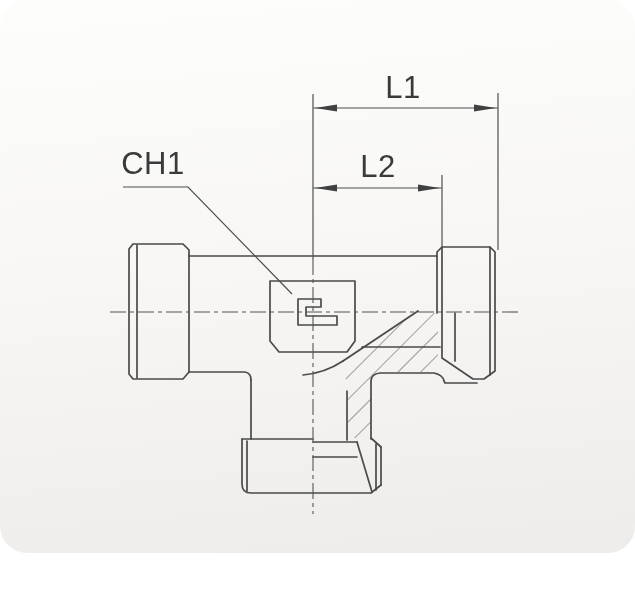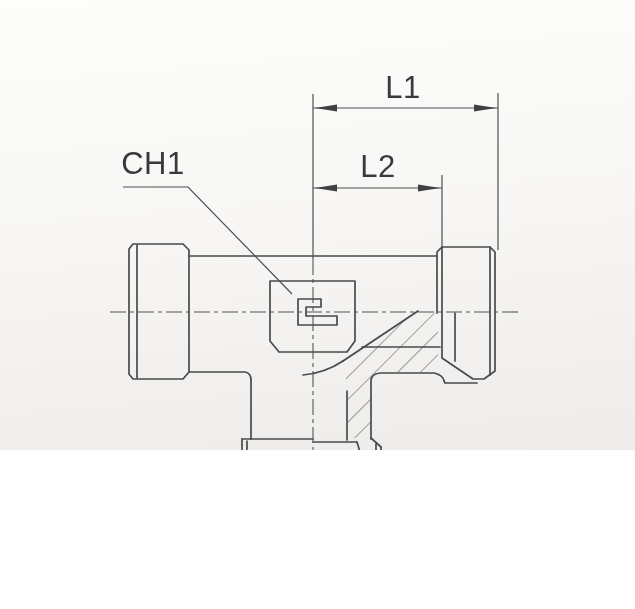--- a/index.html
+++ b/index.html
@@ -4,23 +4,24 @@
 <style>
   html, body {
     margin: 0;
     padding: 0;
     background: #ffffff;
     font-family: "Liberation Sans", sans-serif;
   }
   .page {
     position: relative;
     width: 635px;
-    height: 450px;
+    height: 553px;
     overflow: hidden;
     background: linear-gradient(175deg, #fdfdfc 0%, #f8f7f5 45%, #edecea 100%);
+    border-radius: 27px;
   }
   svg.drawing {
     position: absolute;
     left: 0;
     top: 0;
   }
   .outline {
     fill: none;
     stroke: #4a4a4a;
     stroke-width: 1.7;

